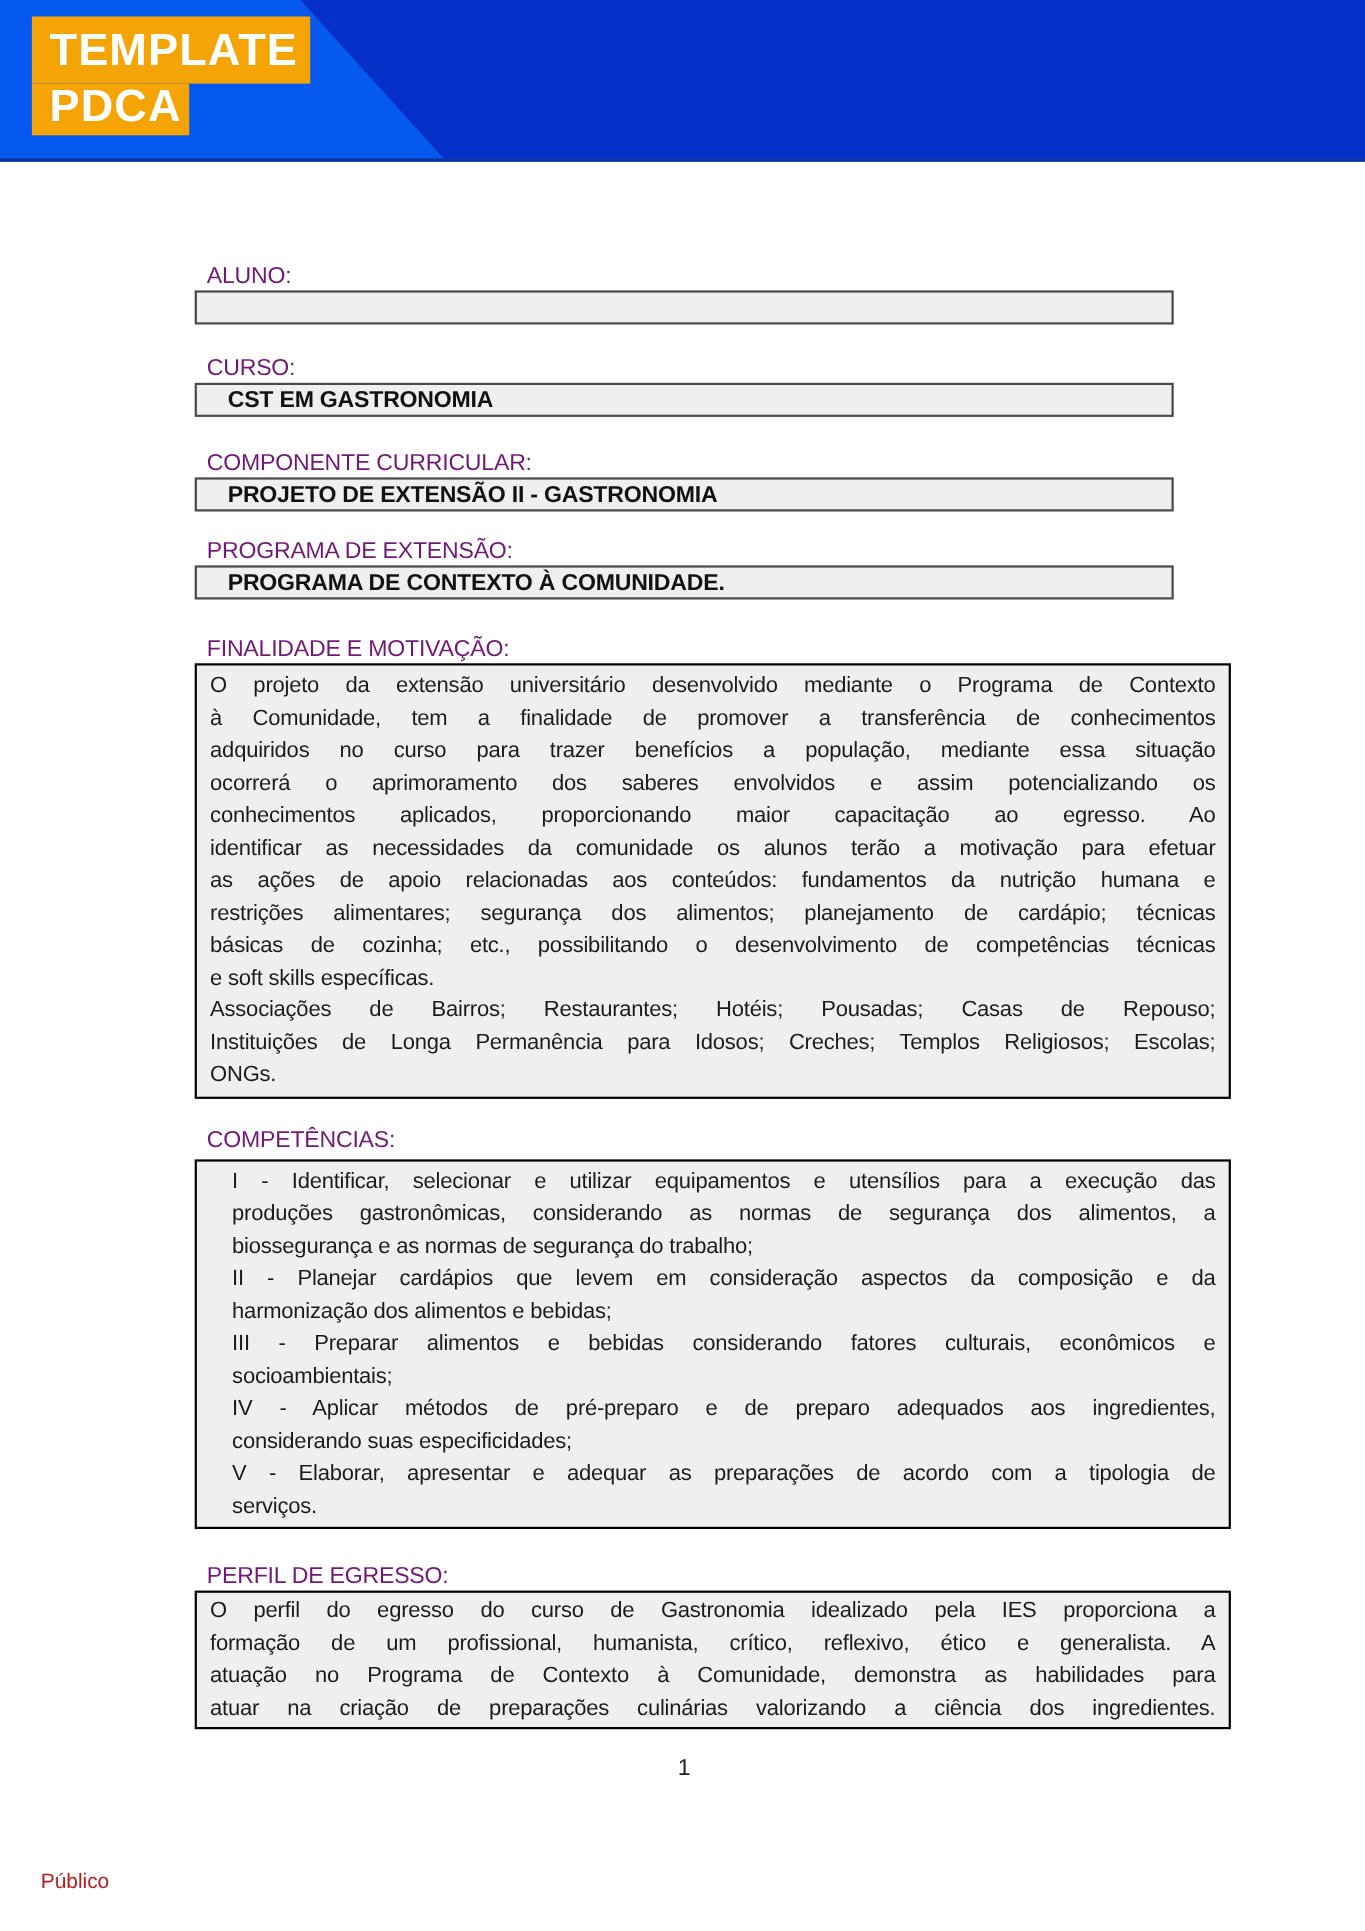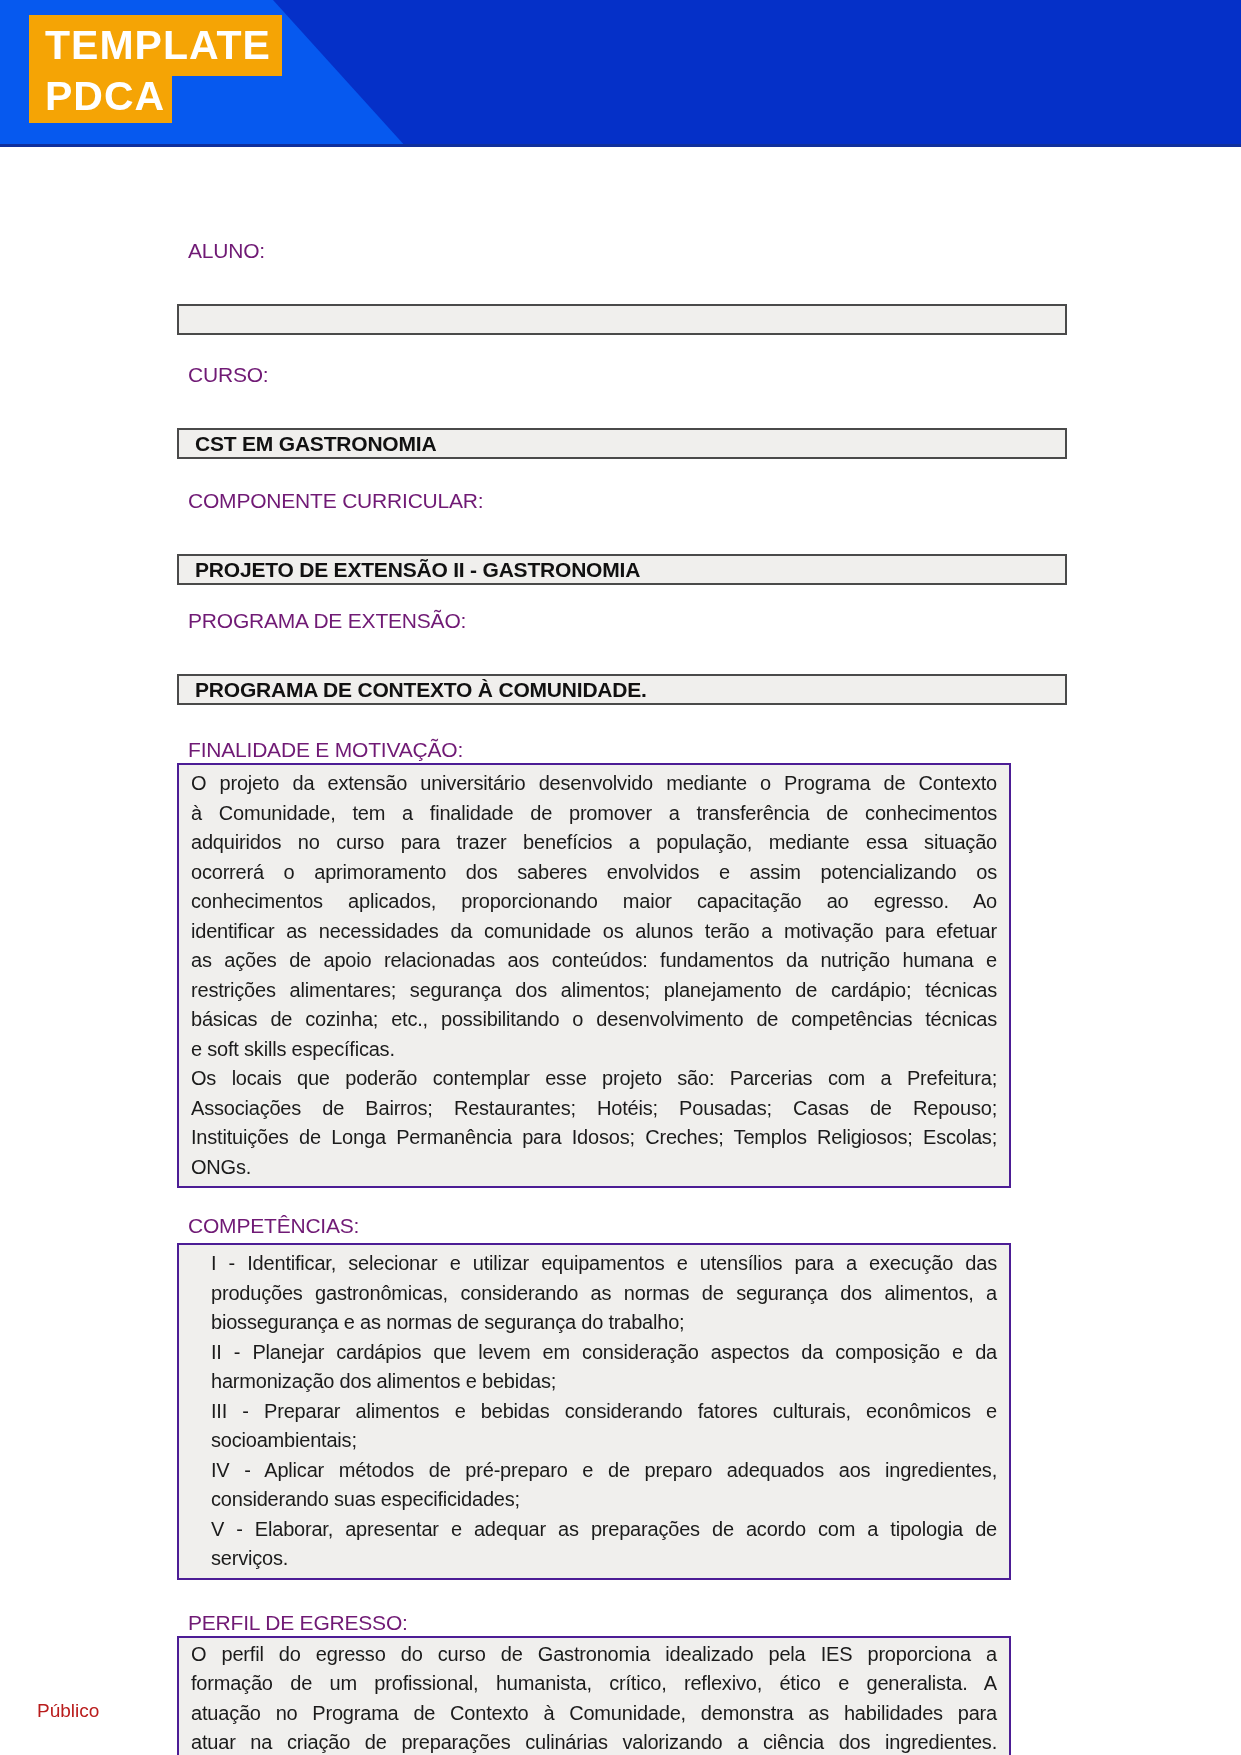--- a/index.html
+++ b/index.html
@@ -71,29 +71,28 @@
     white-space: nowrap;
   }
   .field-box {
     width: 890px;
     height: 31px;
     background: #F0EFED;
     border: 2px solid #4A4A4A;
     font-size: 21px;
     font-weight: 700;
     line-height: 27px;
-    padding: 0 16px;
+    padding: 0 28px;
     letter-spacing: -0.2px;
     color: #111111;
-    margin-top: 40px;
   }
   .text-box {
-    width: 834px;
+    width: 942px;
     background: #F0EFED;
-    border: 2px solid #4c1d95;
+    border: 2px solid #000000;
     padding: 4px 12px;
   }
   .line {
     font-size: 20px;
     line-height: 29.5px;
     letter-spacing: -0.2px;
     text-align: justify;
     text-align-last: justify;
     white-space: normal;
   }
@@ -154,21 +153,20 @@
       <div class="line">O projeto da extensão universitário desenvolvido mediante o Programa de Contexto</div>
       <div class="line">à Comunidade, tem a finalidade de promover a transferência de conhecimentos</div>
       <div class="line">adquiridos no curso para trazer benefícios a população, mediante essa situação</div>
       <div class="line">ocorrerá o aprimoramento dos saberes envolvidos e assim potencializando os</div>
       <div class="line">conhecimentos aplicados, proporcionando maior capacitação ao egresso. Ao</div>
       <div class="line">identificar as necessidades da comunidade os alunos terão a motivação para efetuar</div>
       <div class="line">as ações de apoio relacionadas aos conteúdos: fundamentos da nutrição humana e</div>
       <div class="line">restrições alimentares; segurança dos alimentos; planejamento de cardápio; técnicas</div>
       <div class="line">básicas de cozinha; etc., possibilitando o desenvolvimento de competências técnicas</div>
       <div class="line end">e soft skills específicas.</div>
-      <div class="line">Os locais que poderão contemplar esse projeto são: Parcerias com a Prefeitura;</div>
       <div class="line">Associações de Bairros; Restaurantes; Hotéis; Pousadas; Casas de Repouso;</div>
       <div class="line">Instituições de Longa Permanência para Idosos; Creches; Templos Religiosos; Escolas;</div>
       <div class="line end">ONGs.</div>
     </div>
 
     <div class="section-label mt-compet">COMPETÊNCIAS:</div>
     <div class="text-box mt-box">
       <div class="line">I - Identificar, selecionar e utilizar equipamentos e utensílios para a execução das</div>
       <div class="line">produções gastronômicas, considerando as normas de segurança dos alimentos, a</div>
       <div class="line end">biossegurança e as normas de segurança do trabalho;</div>

